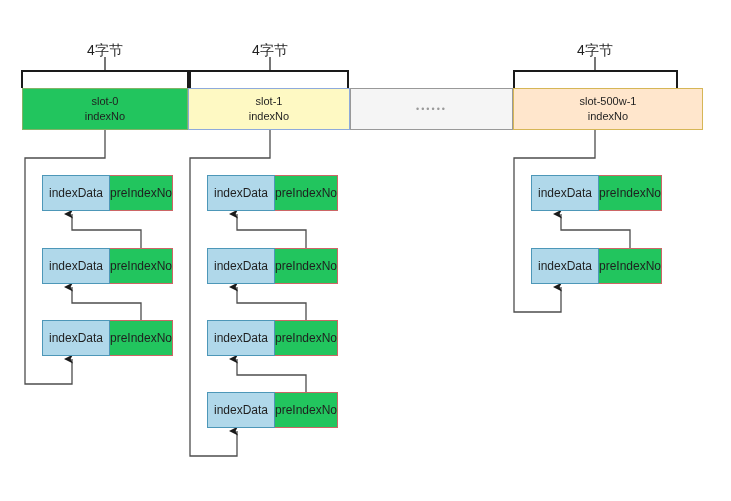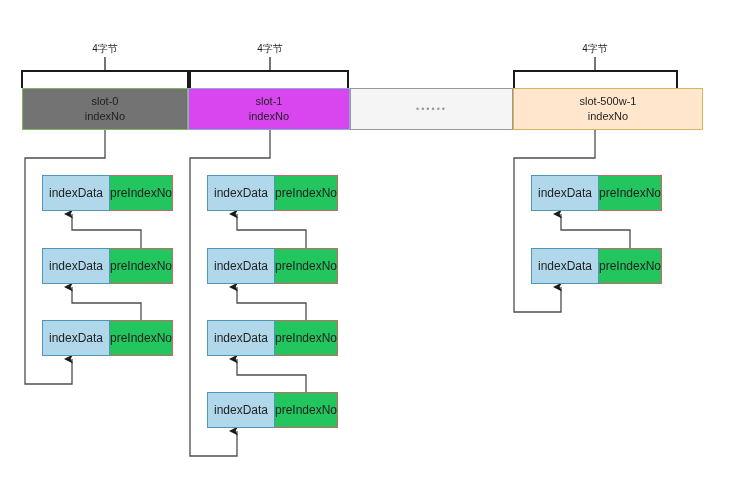--- a/index.html
+++ b/index.html
@@ -36,21 +36,21 @@
     color: #1f1f1f;
     line-height: 15px;
     border: 1px solid #999999;
   }
   .slot-cell .line {
     display: block;
     white-space: nowrap;
   }
   .byte-label {
     position: absolute;
-    font-size: 10px;
+    font-size: 14px;
     color: #1f1f1f;
     white-space: nowrap;
     text-align: center;
     transform: translateX(-50%);
   }
   .node {
     position: absolute;
     box-sizing: border-box;
     display: flex;
     height: 36px;
@@ -110,25 +110,25 @@
         <path d="M270 130 L270 158 L190 158 L190 456 L237 456 L237 431" fill="none" stroke="#4d4d4d" stroke-width="1.3" marker-end="url(#arrowUp)"></path>
         <path d="M306 248 L306 230 L237 230 L237 214" fill="none" stroke="#4d4d4d" stroke-width="1.3" marker-end="url(#arrowUp)"></path>
         <path d="M306 320 L306 303 L237 303 L237 287" fill="none" stroke="#4d4d4d" stroke-width="1.3" marker-end="url(#arrowUp)"></path>
         <path d="M306 392 L306 375 L237 375 L237 359" fill="none" stroke="#4d4d4d" stroke-width="1.3" marker-end="url(#arrowUp)"></path>
         <path d="M595 130 L595 158 L514 158 L514 312 L561 312 L561 287" fill="none" stroke="#4d4d4d" stroke-width="1.3" marker-end="url(#arrowUp)"></path>
         <path d="M630 248 L630 230 L561 230 L561 214" fill="none" stroke="#4d4d4d" stroke-width="1.3" marker-end="url(#arrowUp)"></path>
       </g>
   </svg>
 
   <div id="slot-bar">
-      <div class="slot-cell" style="left: 22px; top: 88px; width: 166px; height: 42px; background: #737373; border-color: rgb(130, 179, 102);">
+      <div class="slot-cell" style="left: 22px; top: 88px; width: 166px; height: 42px; background: #22c55e; border-color: rgb(130, 179, 102);">
         <span class="line">slot-0</span>
         <span class="line">indexNo</span>
       </div>
-      <div class="slot-cell" style="left: 188px; top: 88px; width: 162px; height: 42px; background: #d946ef; border-color: rgb(142, 170, 219);">
+      <div class="slot-cell" style="left: 188px; top: 88px; width: 162px; height: 42px; background: #fef9c3; border-color: rgb(142, 170, 219);">
         <span class="line">slot-1</span>
         <span class="line">indexNo</span>
       </div>
       <div class="slot-cell" style="left: 350px; top: 88px; width: 163px; height: 42px; background: rgb(245, 245, 245); border-color: rgb(153, 153, 153);">
         <span class="line" style="letter-spacing: 2px; color: rgb(154, 154, 154); font-size: 9px;">••••••</span>
       </div>
       <div class="slot-cell" style="left: 513px; top: 88px; width: 190px; height: 42px; background: rgb(255, 230, 204); border-color: rgb(214, 182, 86);">
         <span class="line">slot-500w-1</span>
         <span class="line">indexNo</span>
       </div>

